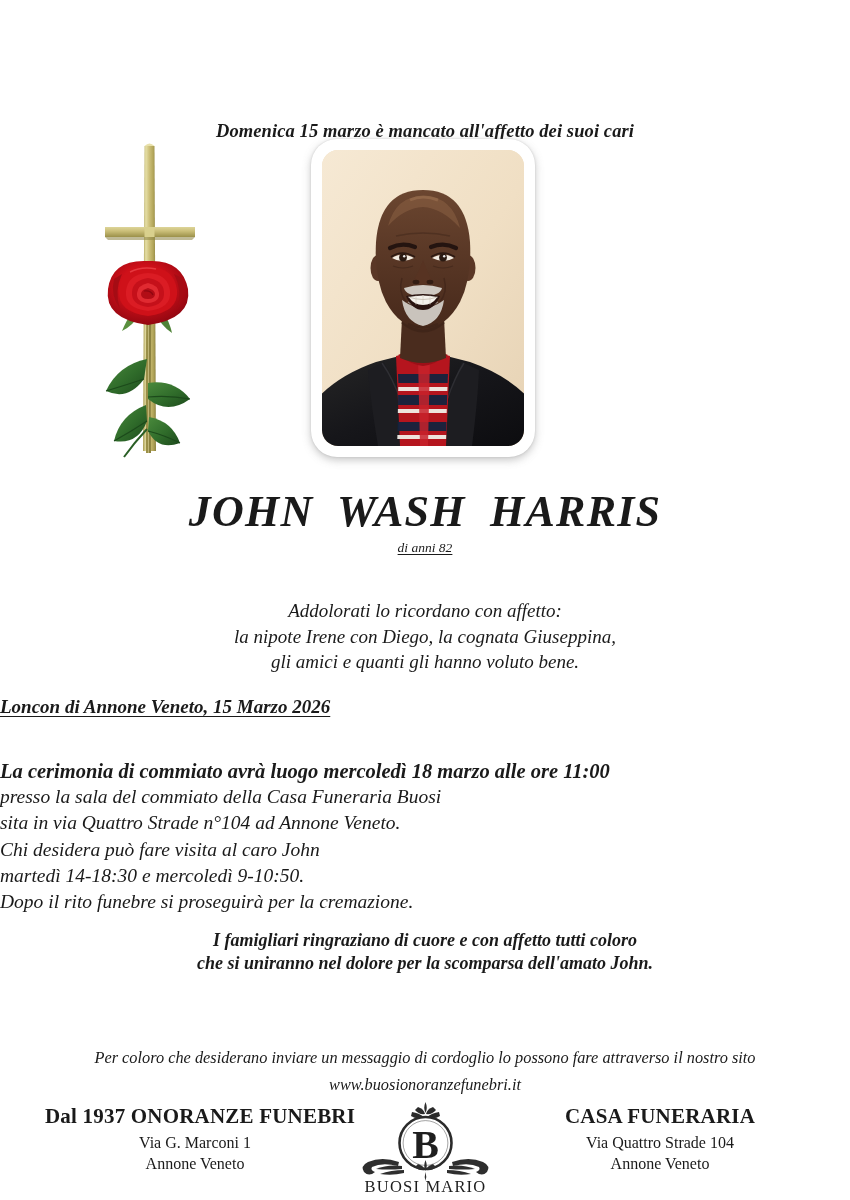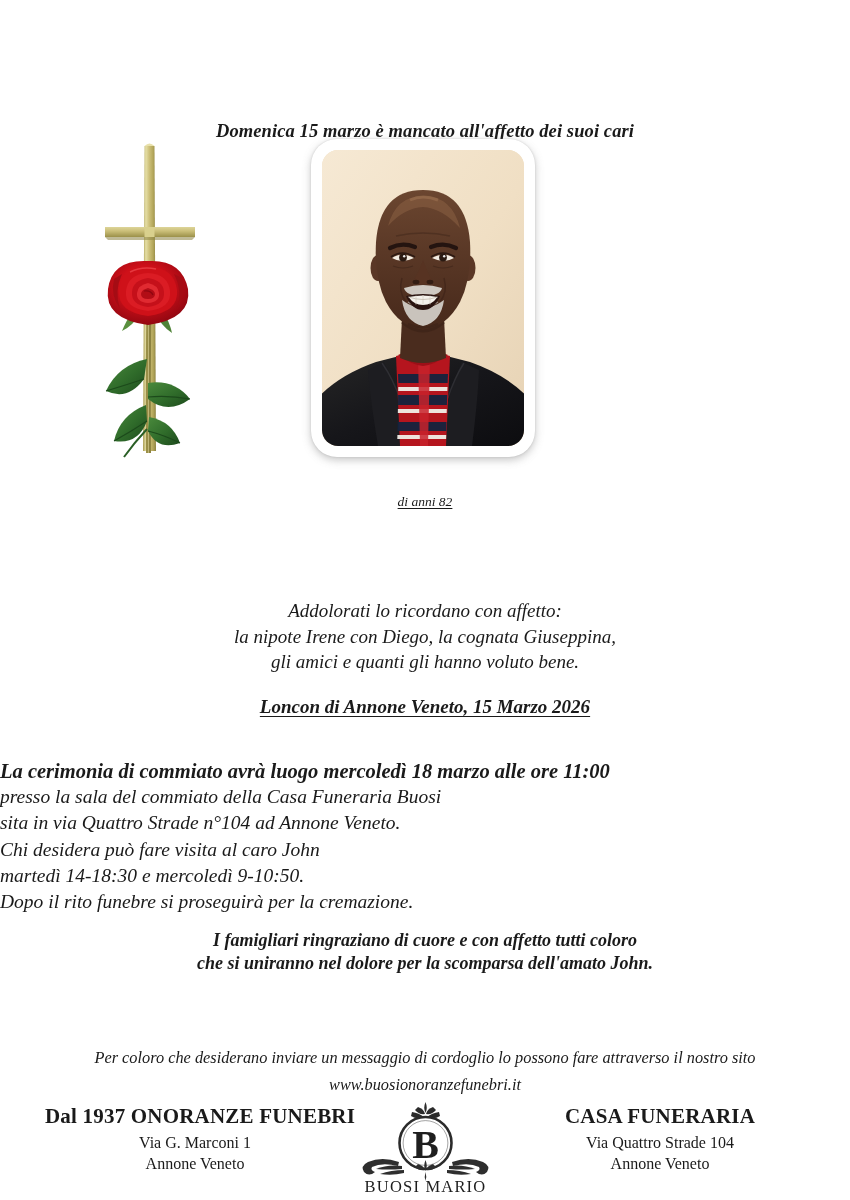--- a/index.html
+++ b/index.html
@@ -102,21 +102,21 @@
     font-size: 19px;
     line-height: 25.5px;
   }
 
   
   .place-date {
     position: absolute;
     top: 696px;
     left: 0;
     width: 850px;
-    text-align: center;
+    text-align: left;
   }
   .place-date span {
     font-style: italic;
     font-weight: 700;
     font-size: 19px;
     text-decoration: underline;
     text-underline-offset: 3px;
   }
 
   
@@ -375,20 +375,21 @@
 
           <path d="M86 174 Q101 181 116 174" stroke="#3a2117" stroke-width="2" fill="none" opacity=".5"></path>
 
           <rect width="202" height="296" fill="none"></rect>
         </g>
       </svg>
     </div>
   </div>
 
   <div class="name-block">
+    <div class="deceased-name">JOHN  WASH  HARRIS</div>
     <div class="deceased-age">di anni 82</div>
   </div>
 
   <div class="mourners">
     <div>Addolorati lo ricordano con affetto:</div>
     <div>la nipote Irene con Diego, la cognata Giuseppina,</div>
     <div>gli amici e quanti gli hanno voluto bene.</div>
   </div>
 
   <div class="place-date">

